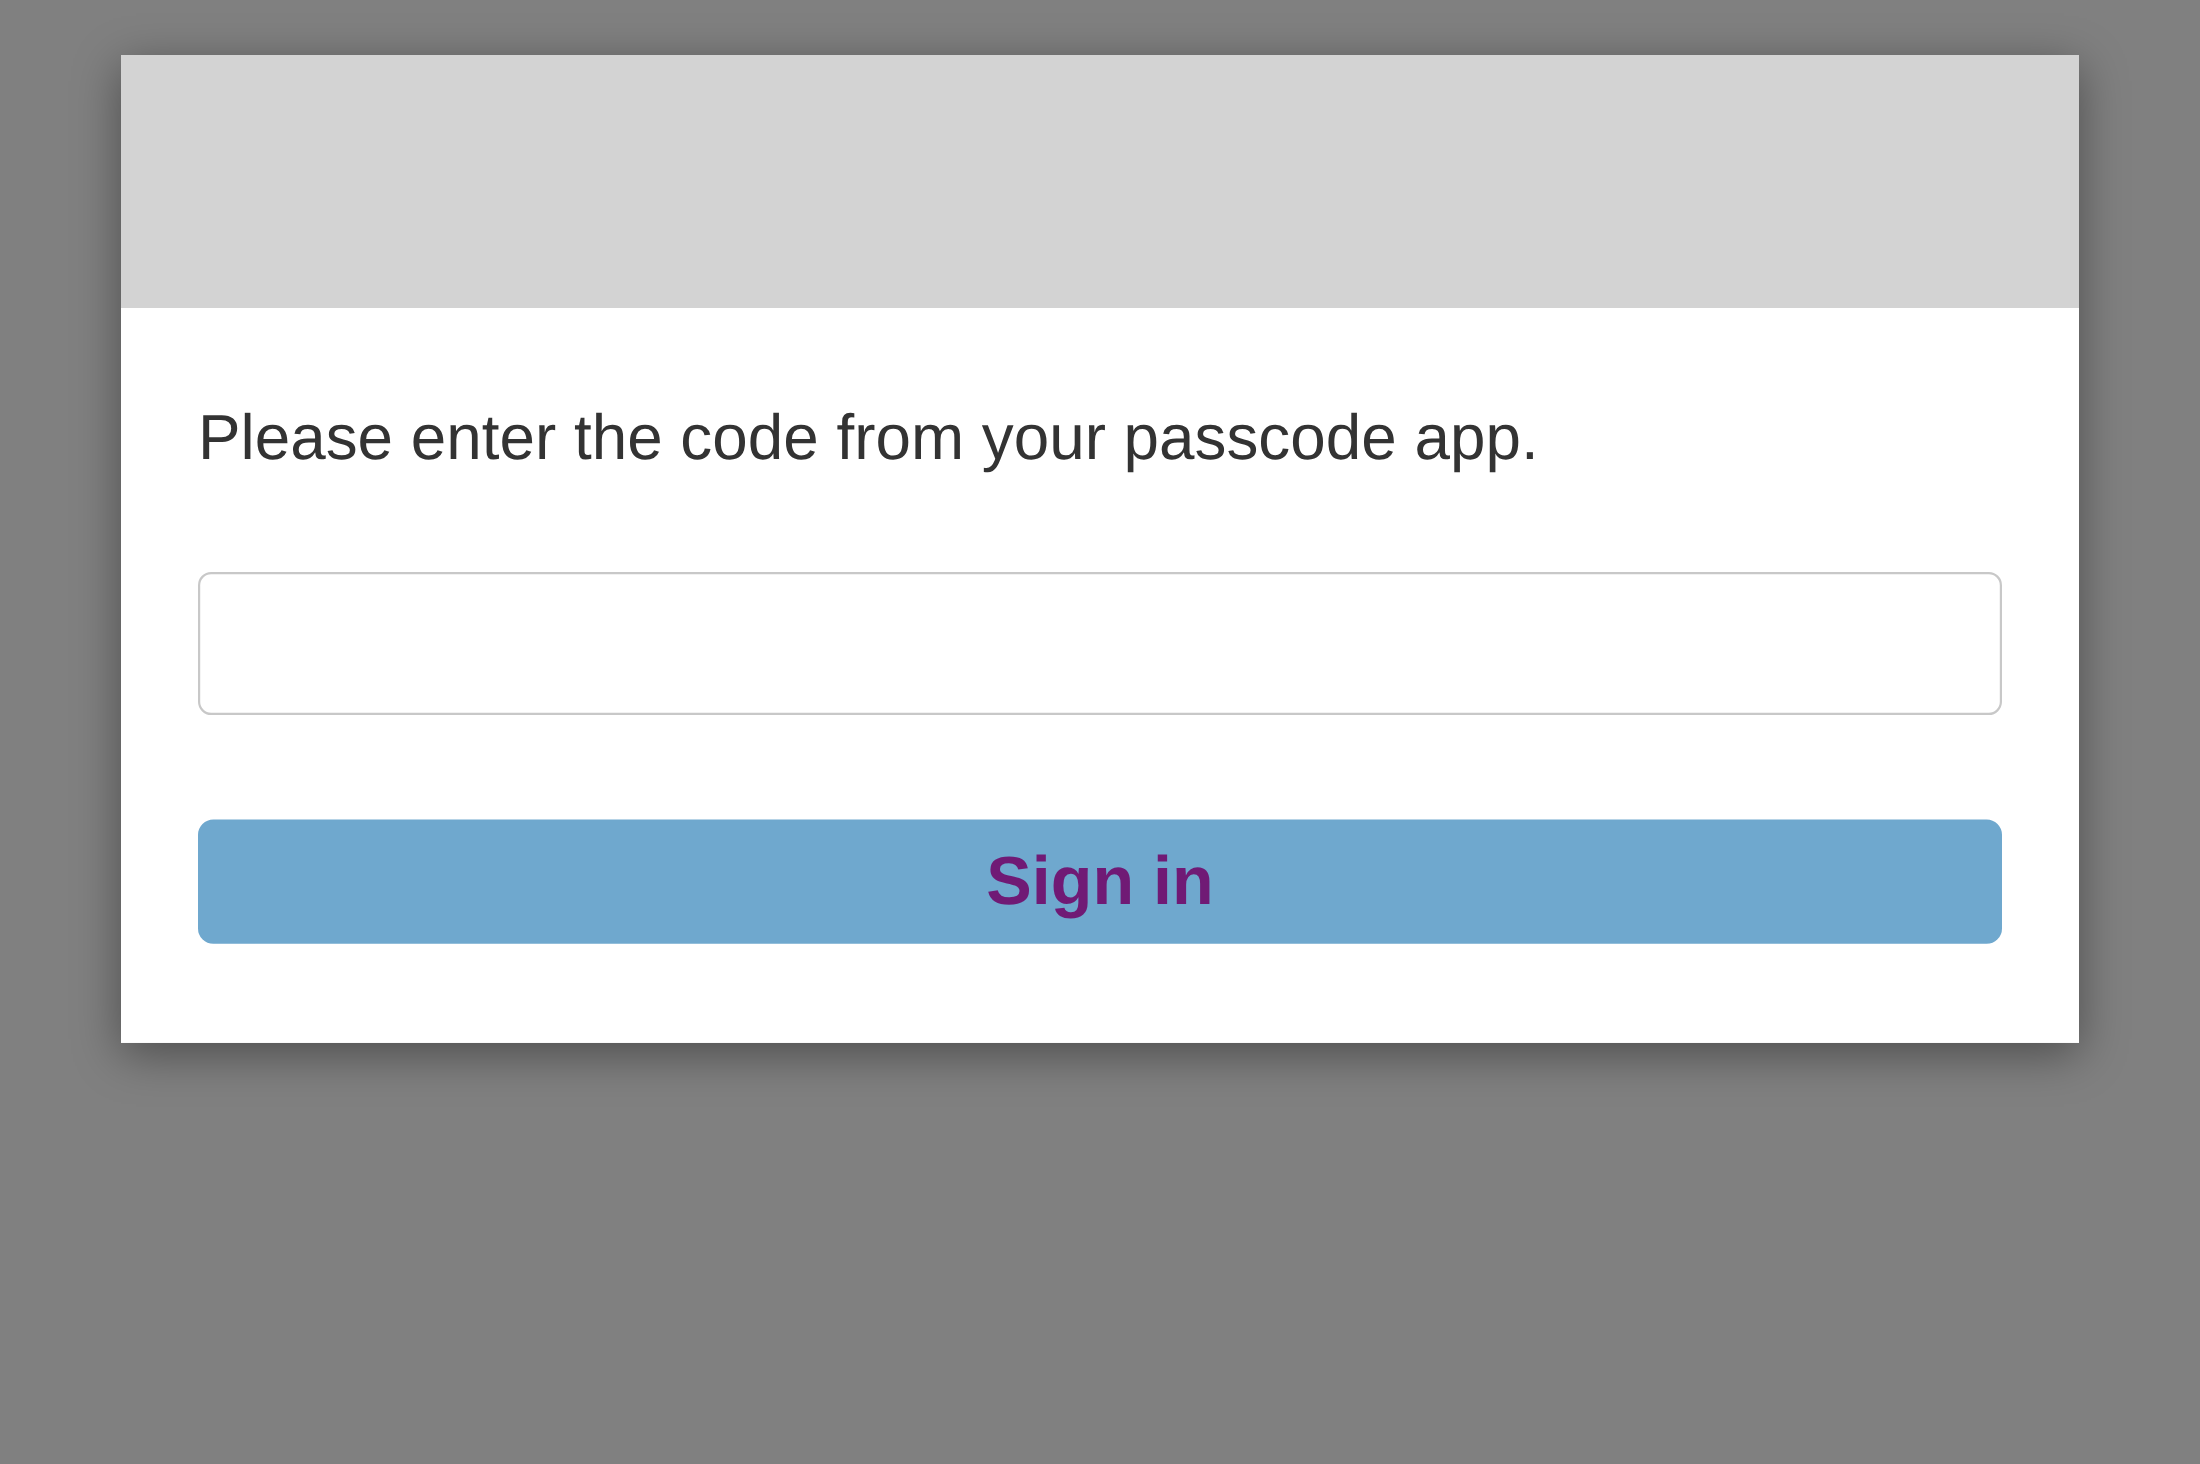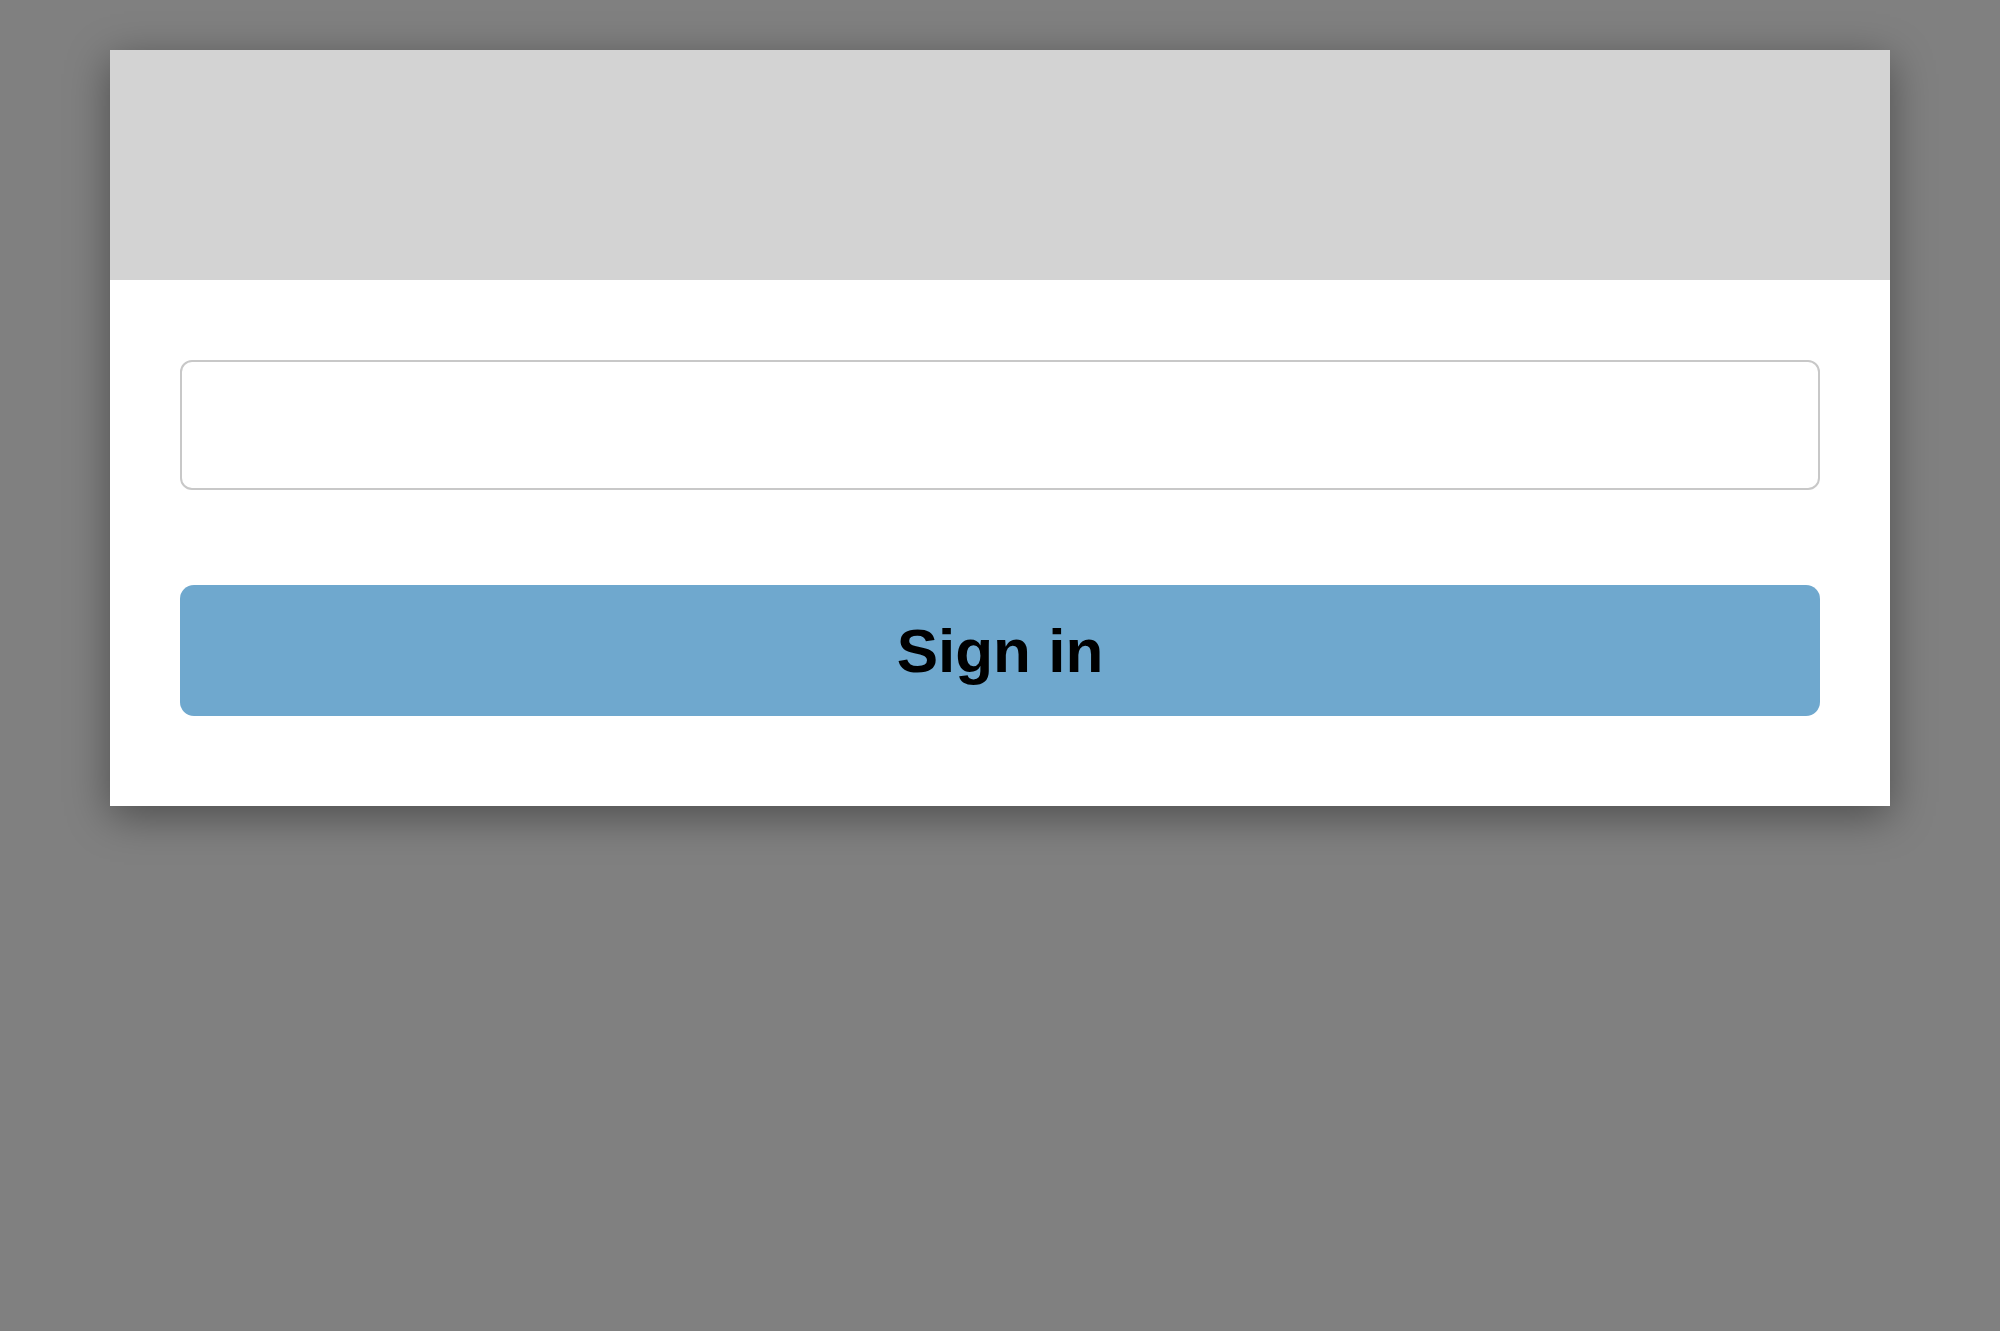--- a/index.html
+++ b/index.html
@@ -52,32 +52,33 @@
       border-radius: 12px;
       font-size: 48px;
       padding: 0 30px;
       background-color: #ffffff;
       margin-bottom: 95px;
       outline: none;
     }
     
     .signin-button {
       width: 100%;
-      height: 131px;
+      height: 113px;
       background-color: #6fa8ce;
       border: none;
       border-radius: 14px;
-      color: #000000;
+      color: #701a75;
       font-size: 62px;
       font-weight: bold;
       cursor: pointer;
     }
   </style>
 </head>
 <body>
 
 <div class="card">
   <div class="card-header"></div>
   <div class="card-body">
+    <p class="prompt">Please enter the code from your passcode app.</p>
     <input type="text" class="code-input" value="" style="">
     <button class="signin-button">Sign in</button>
   </div>
 </div>
 
 </body></html>

